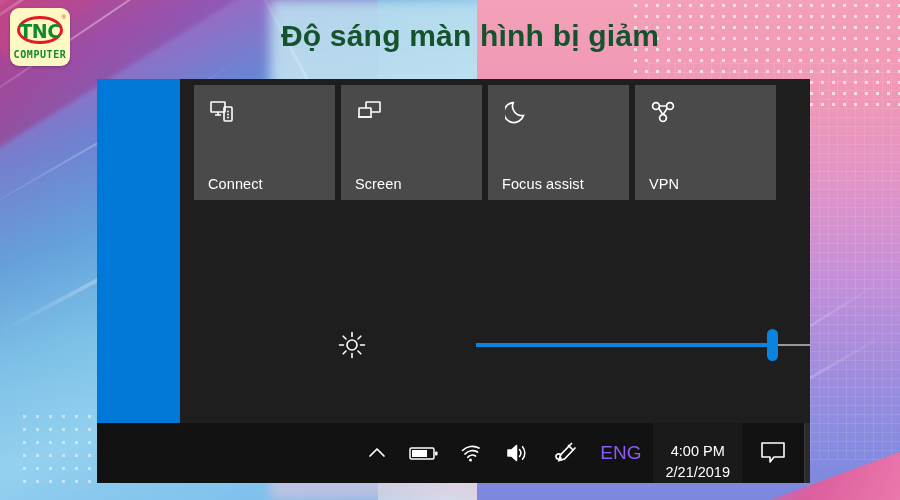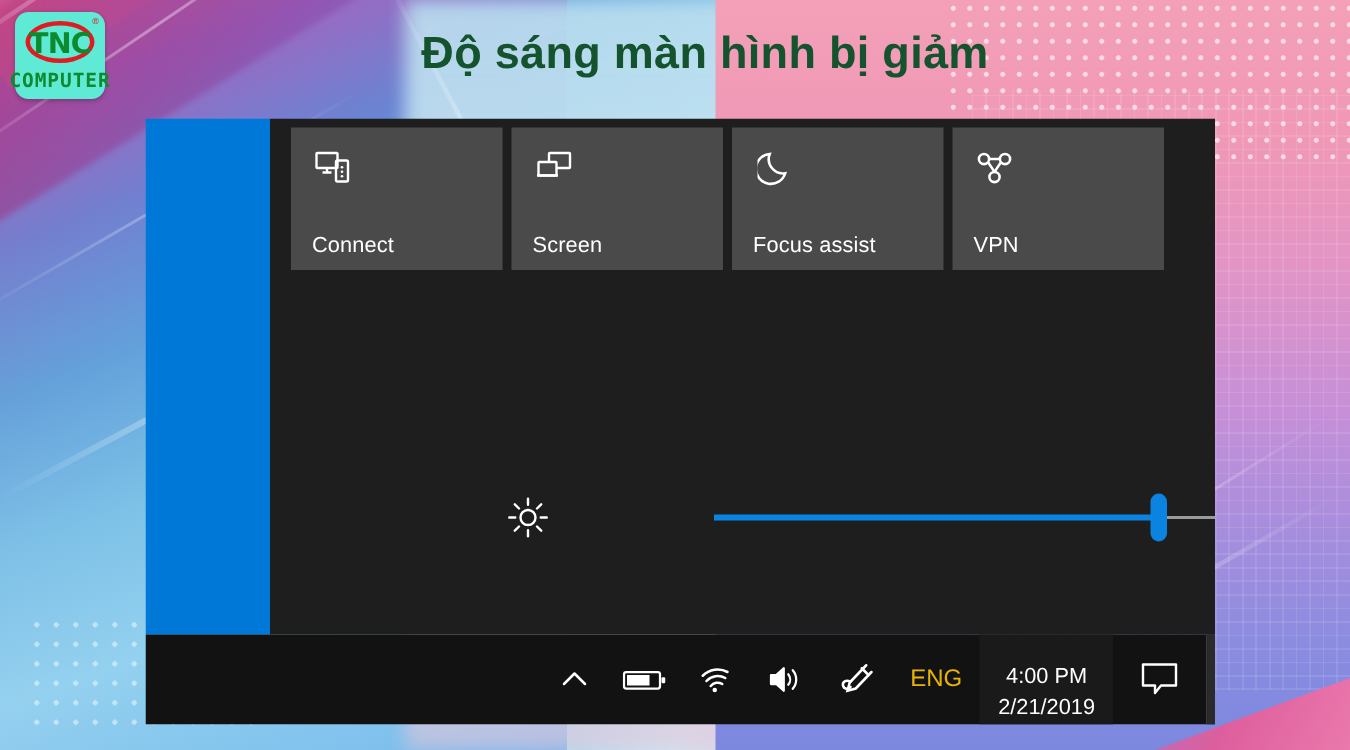--- a/index.html
+++ b/index.html
@@ -86,41 +86,41 @@
   }
   .pink-bottom {
     position:absolute; right:0; bottom:0; width:200px; height:60px;
     background:linear-gradient(115deg, rgba(130,120,220,0) 0%, rgba(232,90,150,0.9) 60%, rgba(240,120,170,0.95) 100%);
     clip-path:polygon(35% 100%, 100% 20%, 100% 100%);
   }
 
   
   #logo {
     position:absolute; left:10px; top:8px; width:60px; height:58px;
-    background:#5eead4; border-radius:9px;
+    background:#fef9c3; border-radius:9px;
     box-shadow:0 1px 3px rgba(0,0,0,.25);
     display:flex; flex-direction:column; align-items:center; justify-content:center;
   }
   .logo-inner { position:relative; width:54px; height:34px; display:flex; align-items:center; justify-content:center; }
   .logo-ell {
     position:absolute; left:4px; top:2px; width:46px; height:28px;
     border:3px solid #e01b24; border-radius:50%;
   }
   .logo-tnc {
     position:relative; z-index:2;
     font-family:"DejaVu Sans", sans-serif;
     font-weight:bold; font-size:19px; color:#0e8a2e;
     letter-spacing:-0.5px; line-height:1;
   }
   .logo-reg {
     position:absolute; right:1px; top:0px; font-size:6px; color:#e01b24; z-index:3;
   }
   .logo-sub {
     font-family:"DejaVu Sans Mono", monospace;
-    font-size:13px; font-weight:bold; color:#0e8a2e;
+    font-size:10px; font-weight:bold; color:#0e8a2e;
     letter-spacing:0.6px; margin-top:1px;
   }
 
   
   #title {
     position:absolute; left:120px; top:14px; width:700px; height:44px;
     display:flex; align-items:center; justify-content:center;
     font-size:30px; font-weight:bold; color:#14532d;
     letter-spacing:0.2px; white-space:nowrap;
   }
@@ -136,21 +136,21 @@
   }
   #action-center {
     position:absolute; left:83px; top:0; width:630px; height:344px;
     background:#1e1e1e;
   }
   .tiles {
     position:absolute; left:14px; top:6px; width:600px;
     display:flex; flex-wrap:wrap; gap:6px;
   }
   .tile {
-    width:141px; height:95px;
+    width:141px; height:115px;
     background:#4a4a4a;
     position:relative;
     cursor:pointer;
   }
   .tile-icon {
     position:absolute; left:14px; top:12px;
     width:30px; height:30px;
     display:flex; align-items:center; justify-content:center;
     color:#ffffff;
   }
@@ -199,21 +199,21 @@
   }
   .tray-icon {
     width:47px; height:100%;
     display:flex; align-items:center; justify-content:center;
     color:#ffffff; cursor:pointer;
   }
   .tray-icon svg { display:block; }
   .tray-lang {
     padding:0 12px; height:100%;
     display:flex; align-items:center; justify-content:center;
-    font-size:16px; color:#eab308; cursor:pointer;text-align:right;
+    font-size:19px; color:#8b5cf6; cursor:pointer;text-align:right;
   }
   .tray-clock {
     padding:0 12px; height:100%;
     display:flex; flex-direction:column; align-items:center; justify-content:flex-end;
     color:#ffffff; font-size:14.5px; line-height:1.45; cursor:pointer;
     background:#1a1a1a;
   }
   .tray-sep {
     width:1px; height:100%; background:#3a3a3a;
   }

